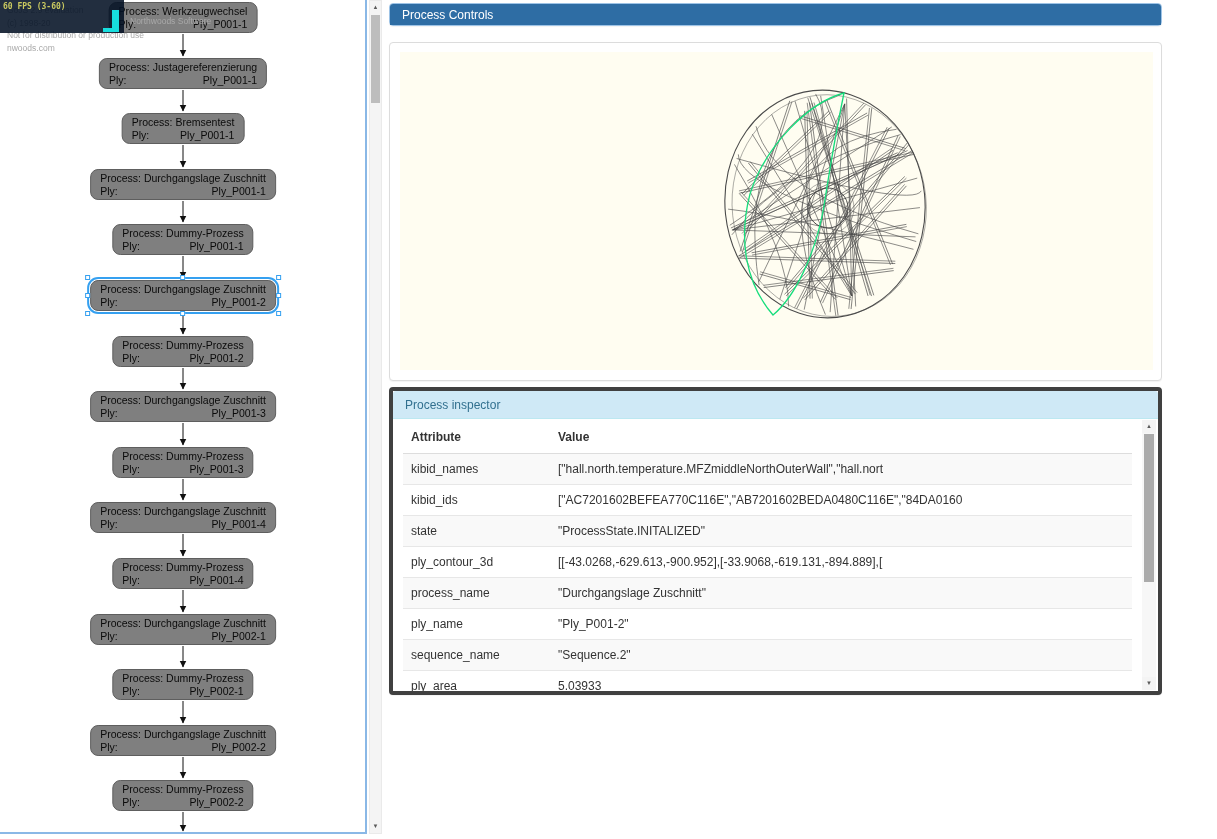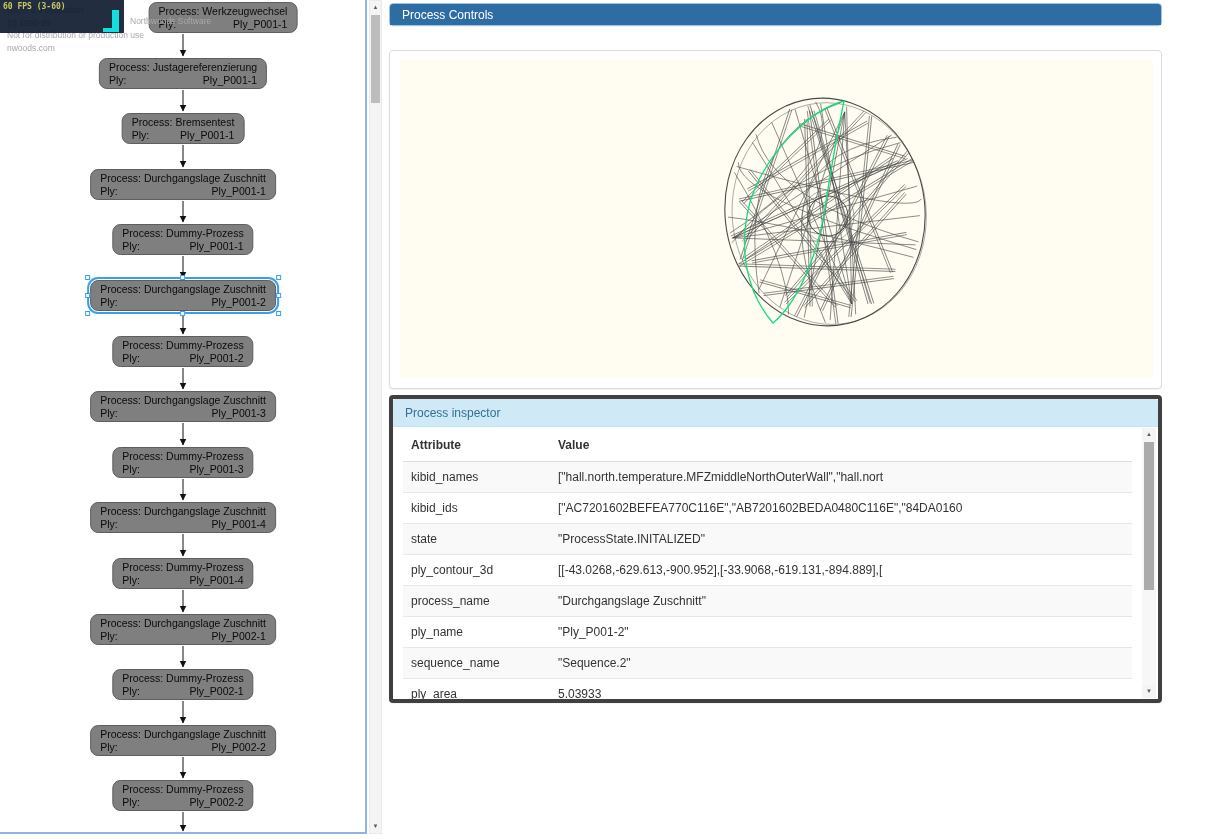--- a/index.html
+++ b/index.html
@@ -38,21 +38,21 @@
   .sbar .thumb { position:absolute; left:1px; width:9px; background:#bdbdbd; }
   #diagram-sbar { left:369px; top:0; width:13px; height:834px; }
   #inspector-sbar { right:2px; top:1px; bottom:1px; width:14px; background:#f7f7f7; border:none; }
   #inspector-sbar .thumb { width:10px; left:2px; background:#ababab; }
 
   
   #right-col { position:absolute; left:389px; top:3px; width:773px; }
   .panel { border-radius:4px; box-shadow:0 1px 1px rgba(0,0,0,.05); background:#fff; }
   .panel-heading { padding:0 12px; font-size:12px; border-radius:3px 3px 0 0; display:flex; align-items:center; }
 
-  #controls-panel { border:1px solid #9dc3e6; margin-bottom:24px; }
+  #controls-panel { border:1px solid #9dc3e6; margin-bottom:16px; }
   #controls-panel .panel-heading { background:#2e6da4; color:#fff; height:21px; }
   #controls-body { padding:14px 14px 13px 9px; height:53px; }
   .btn { display:inline-block; background:#f2f2f2; border:1px solid #c6c6c6; border-radius:4px;
          color:#333; font-size:12.5px; padding:4px 12px 5px; margin-left:5px; cursor:pointer;
          font-family:"Liberation Sans",sans-serif; }
 
   #viz-panel { border:1px solid #dcdcdc; margin-bottom:6px; }
   #viz-panel .panel-heading { background:#ececec; color:#555; height:25px; border-bottom:1px solid #ddd; }
   #viz-body { padding:9px 10px; height:337px; }
   #viz-canvas { width:753px; height:318px; background:#fffdf1; }
@@ -100,21 +100,21 @@
         <line x1="183" x2="183" y1="479" y2="500" stroke="#111" stroke-width="1" marker-end="url(#arr)"></line>
         <line x1="183" x2="183" y1="534" y2="556" stroke="#111" stroke-width="1" marker-end="url(#arr)"></line>
         <line x1="183" x2="183" y1="590" y2="612" stroke="#111" stroke-width="1" marker-end="url(#arr)"></line>
         <line x1="183" x2="183" y1="646" y2="667" stroke="#111" stroke-width="1" marker-end="url(#arr)"></line>
         <line x1="183" x2="183" y1="701" y2="723" stroke="#111" stroke-width="1" marker-end="url(#arr)"></line>
         <line x1="183" x2="183" y1="757" y2="778" stroke="#111" stroke-width="1" marker-end="url(#arr)"></line>
         <line x1="183" x2="183" y1="812" y2="831" stroke="#111" stroke-width="1" marker-end="url(#arr)"></line>
       </g>
   </svg>
   <div id="nodes-layer">
-      <div class="pnode" style="left: 183px; top: 2px; margin-left: 40px;">
+      <div class="pnode" style="left: 183px; top: 2px;">
         <div class="r1">Process: Werkzeugwechsel</div>
         <div class="r2">
           <span>Ply:</span>
           <span>Ply_P001-1</span>
         </div>
       </div>
       <div class="pnode" style="left: 183px; top: 58px;">
         <div class="r1">Process: Justagereferenzierung</div>
         <div class="r2">
           <span>Ply:</span>

